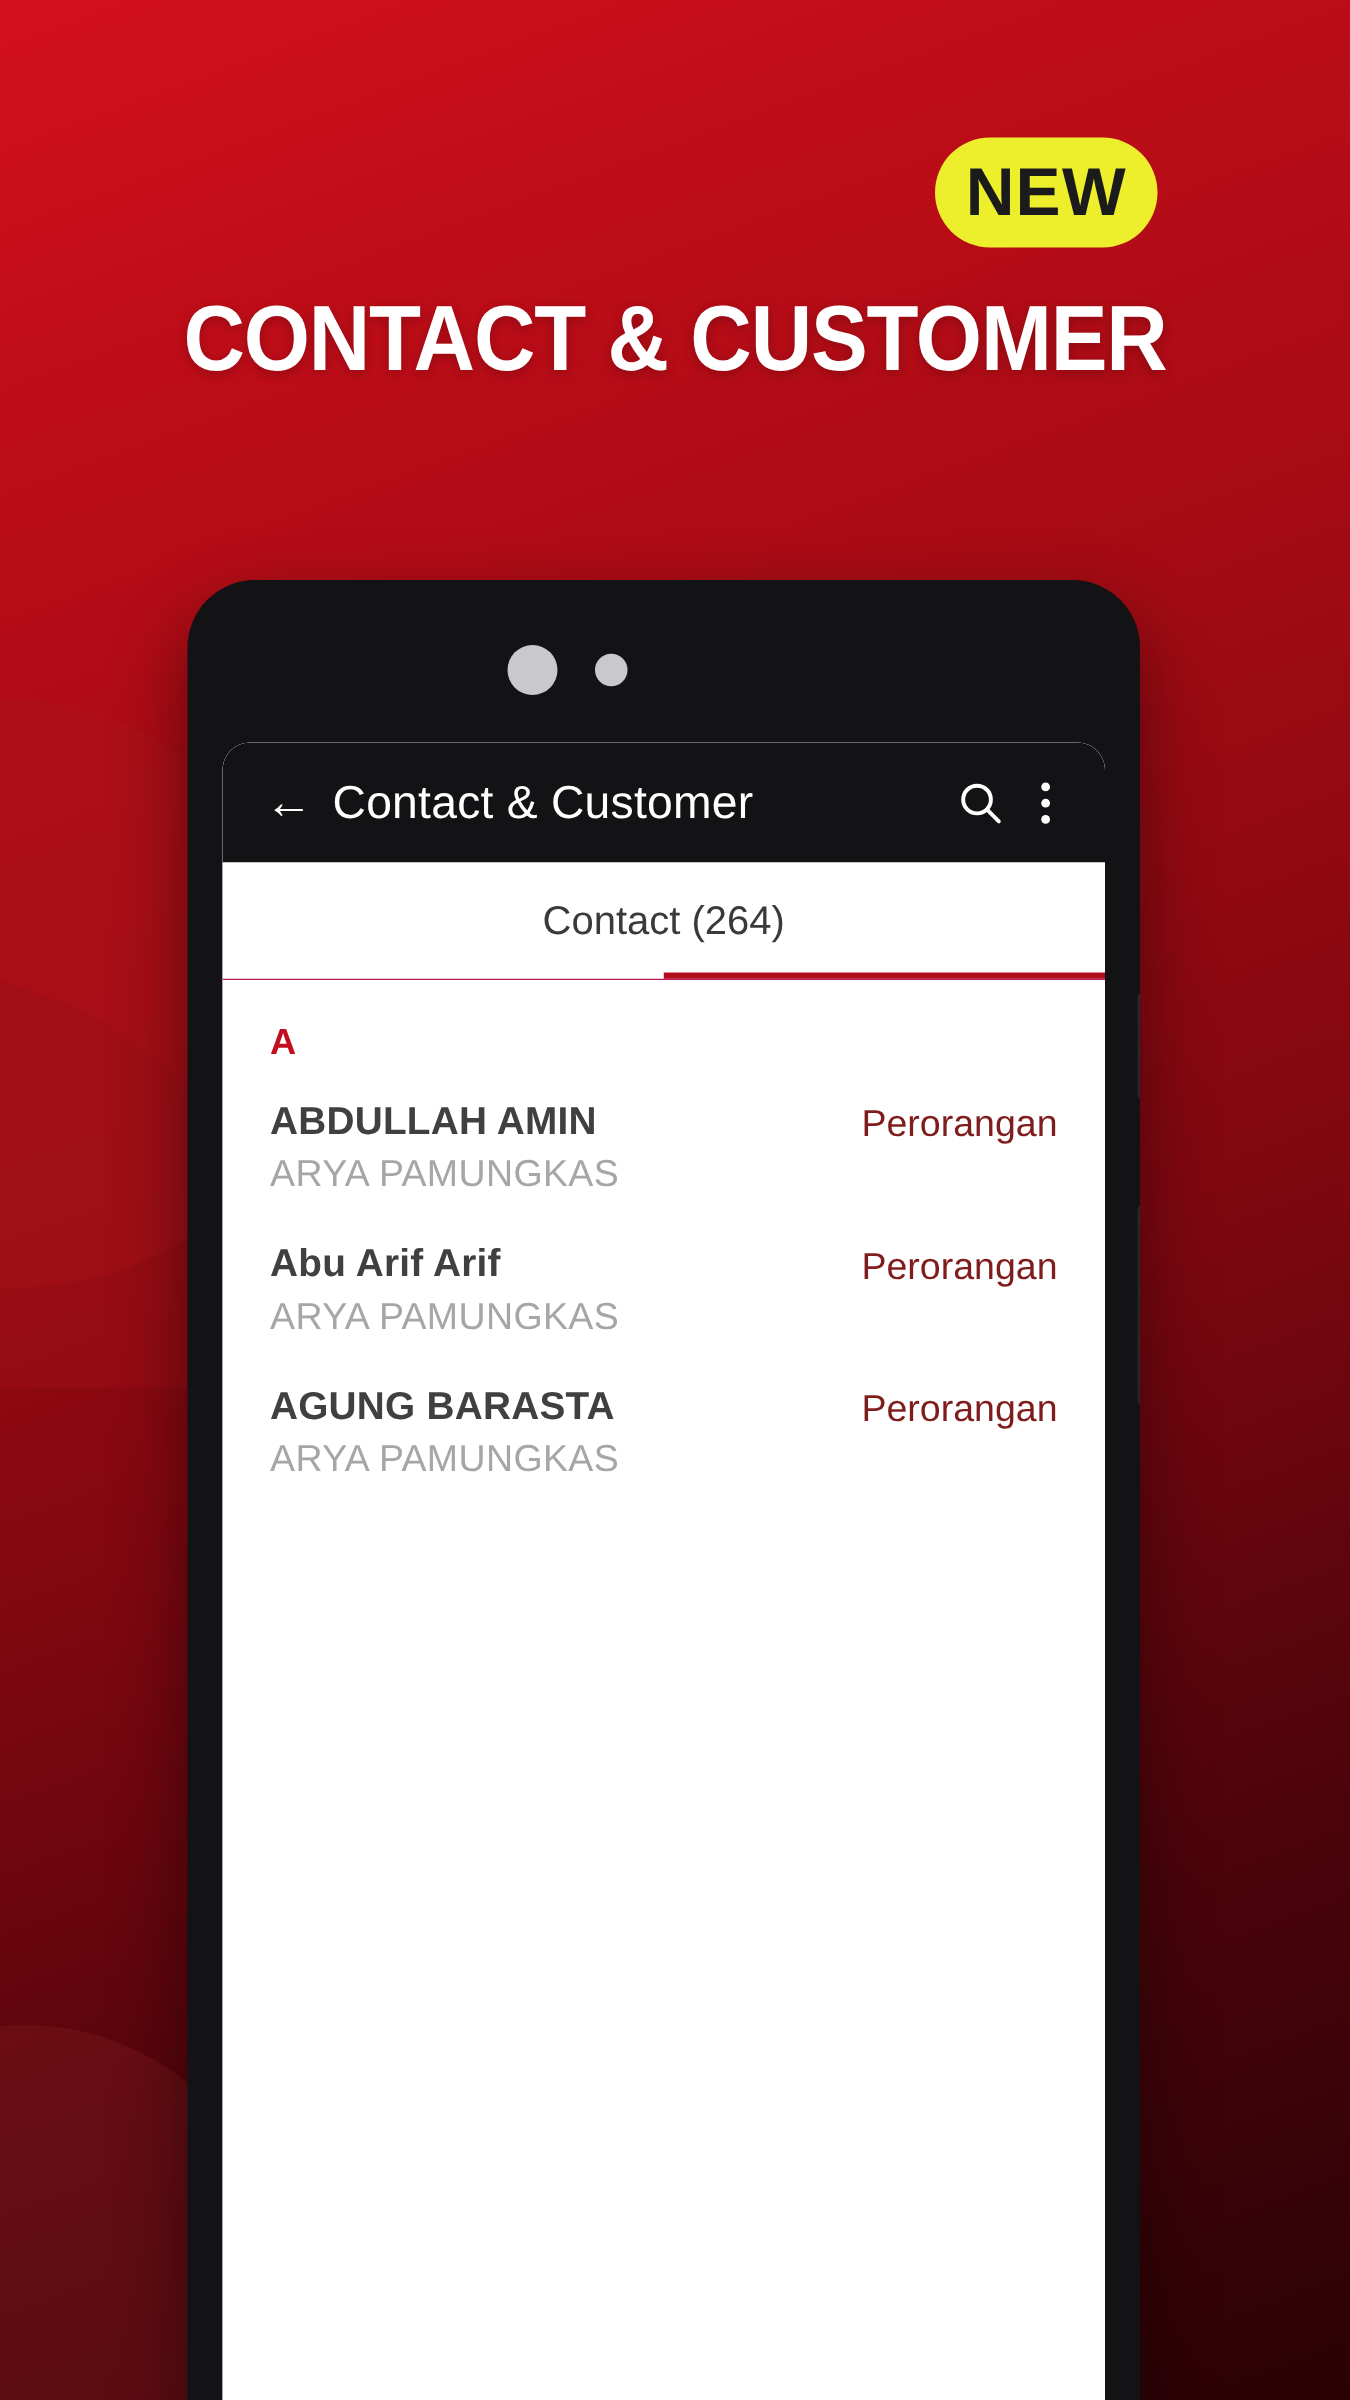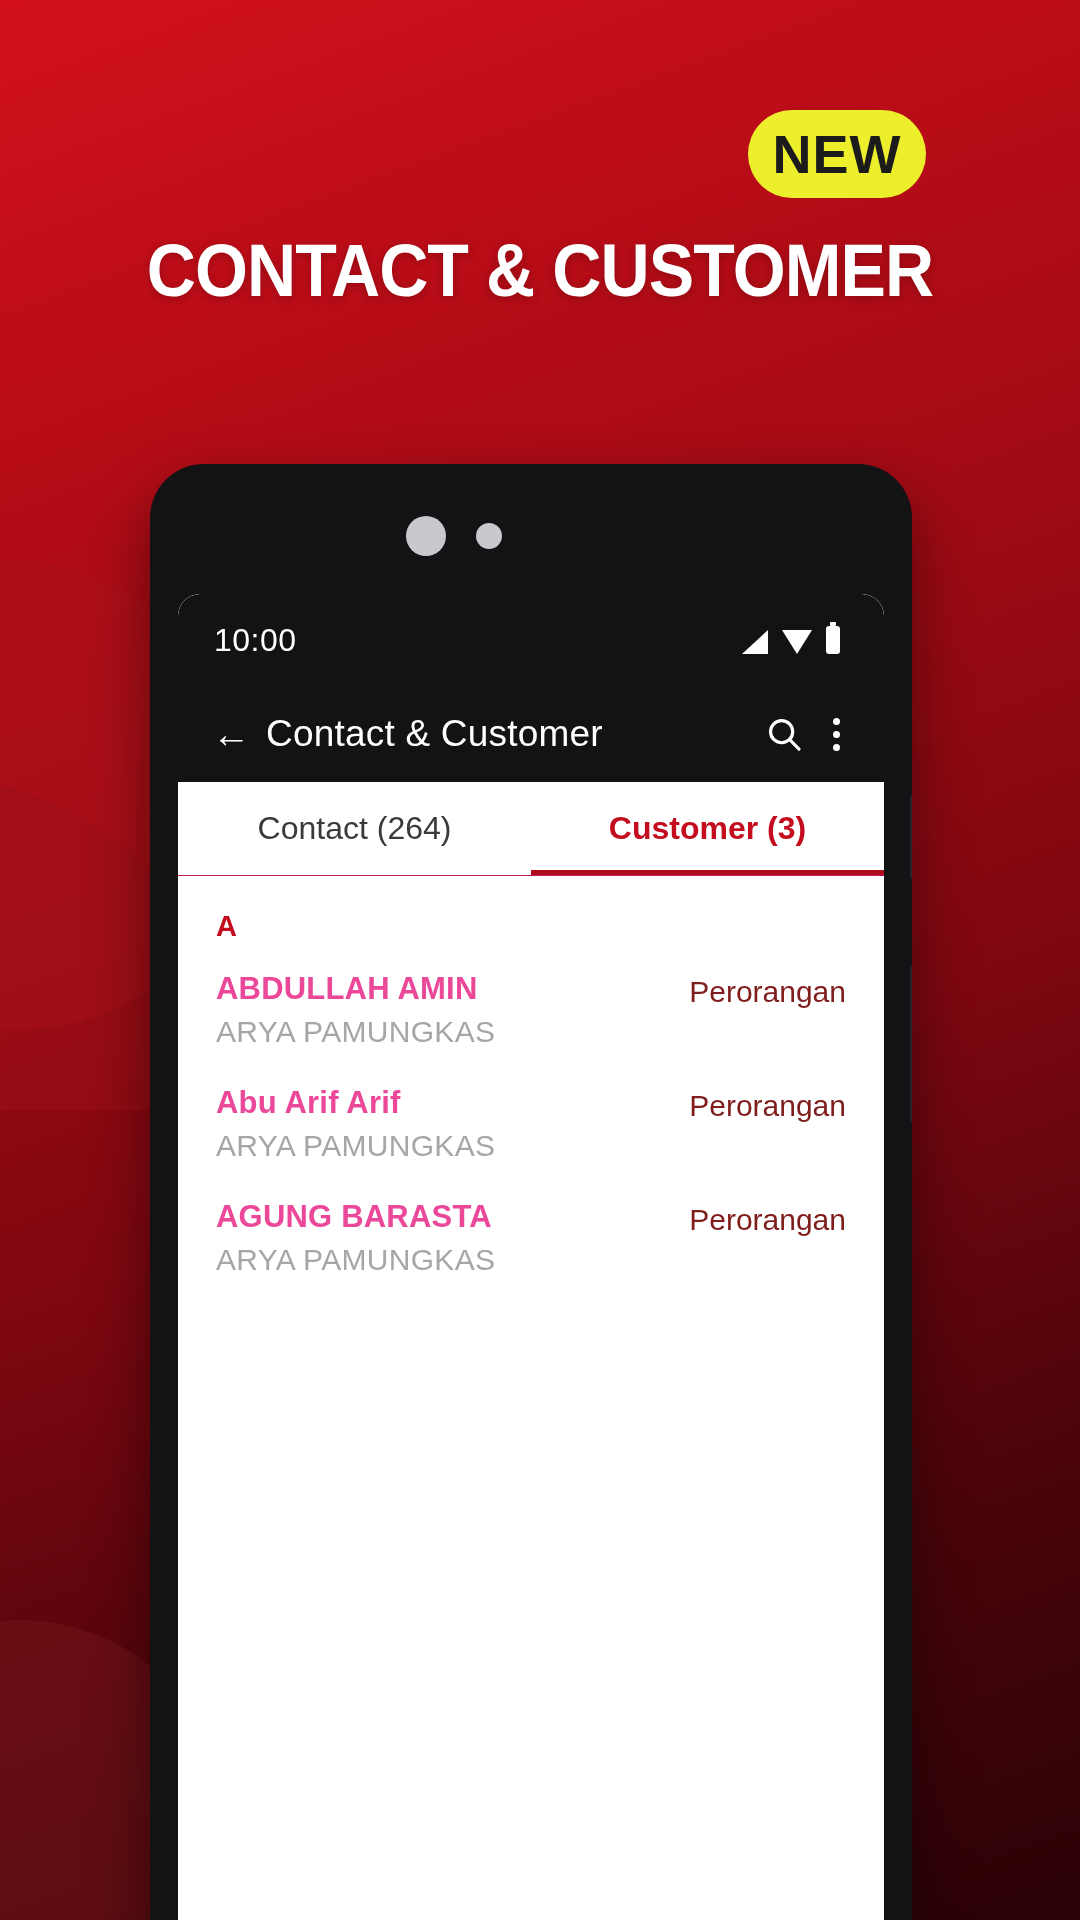--- a/index.html
+++ b/index.html
@@ -217,21 +217,21 @@
   .row {
     display:flex;
     align-items:flex-start;
     justify-content:space-between;
     padding:10px 0 26px 0;
   }
   .row-left { display:flex; flex-direction:column; gap:8px; }
   .row-name {
     font-size:31px;
     font-weight:700;
-    color:#ec4899;
+    color:#404040;
     letter-spacing:.2px;
   }
   .row-sub {
     font-size:30px;
     color:#a6a6a6;
     letter-spacing:.3px;
   }
   .row-type {
     font-size:30px;
     color:#7f1d1d;
@@ -260,28 +260,20 @@
 
     <div class="bezel-cams">
       <div class="cam-big"></div>
       <div class="cam-small"></div>
     </div>
 
     <div class="screen">
 
       <div class="dark-top">
 
-        <div class="statusbar">
-          <div class="clock">10:00</div>
-          <div class="status-icons">
-            <div class="ico-signal"></div>
-            <div class="ico-wifi"></div>
-            <div class="ico-battery"></div>
-          </div>
-        </div>
 
         <div class="appbar">
           <div class="back-arrow">←</div>
           <div class="appbar-title">Contact &amp; Customer</div>
           <div class="appbar-actions">
             <span>
               <svg class="search-icon" viewBox="0 0 24 24" fill="none" stroke="#ffffff" stroke-width="2">
                 <circle cx="10.5" cy="10.5" r="7"></circle>
                 <line x1="15.6" y1="15.6" x2="21.5" y2="21.5" stroke-linecap="round"></line>
               </svg>
@@ -291,21 +283,20 @@
               <i></i>
               <i></i>
             </span>
           </div>
         </div>
 
       </div>
 
       <div class="tabs">
         <div class="tab">Contact (264)</div>
-        <div class="tab active">Customer (3)</div>
         <div class="tab-indicator"></div>
       </div>
 
       <div class="list">
 
         <div class="section-letter">A</div>
 
         <div class="row">
           <div class="row-left">
             <div class="row-name">ABDULLAH AMIN</div>

